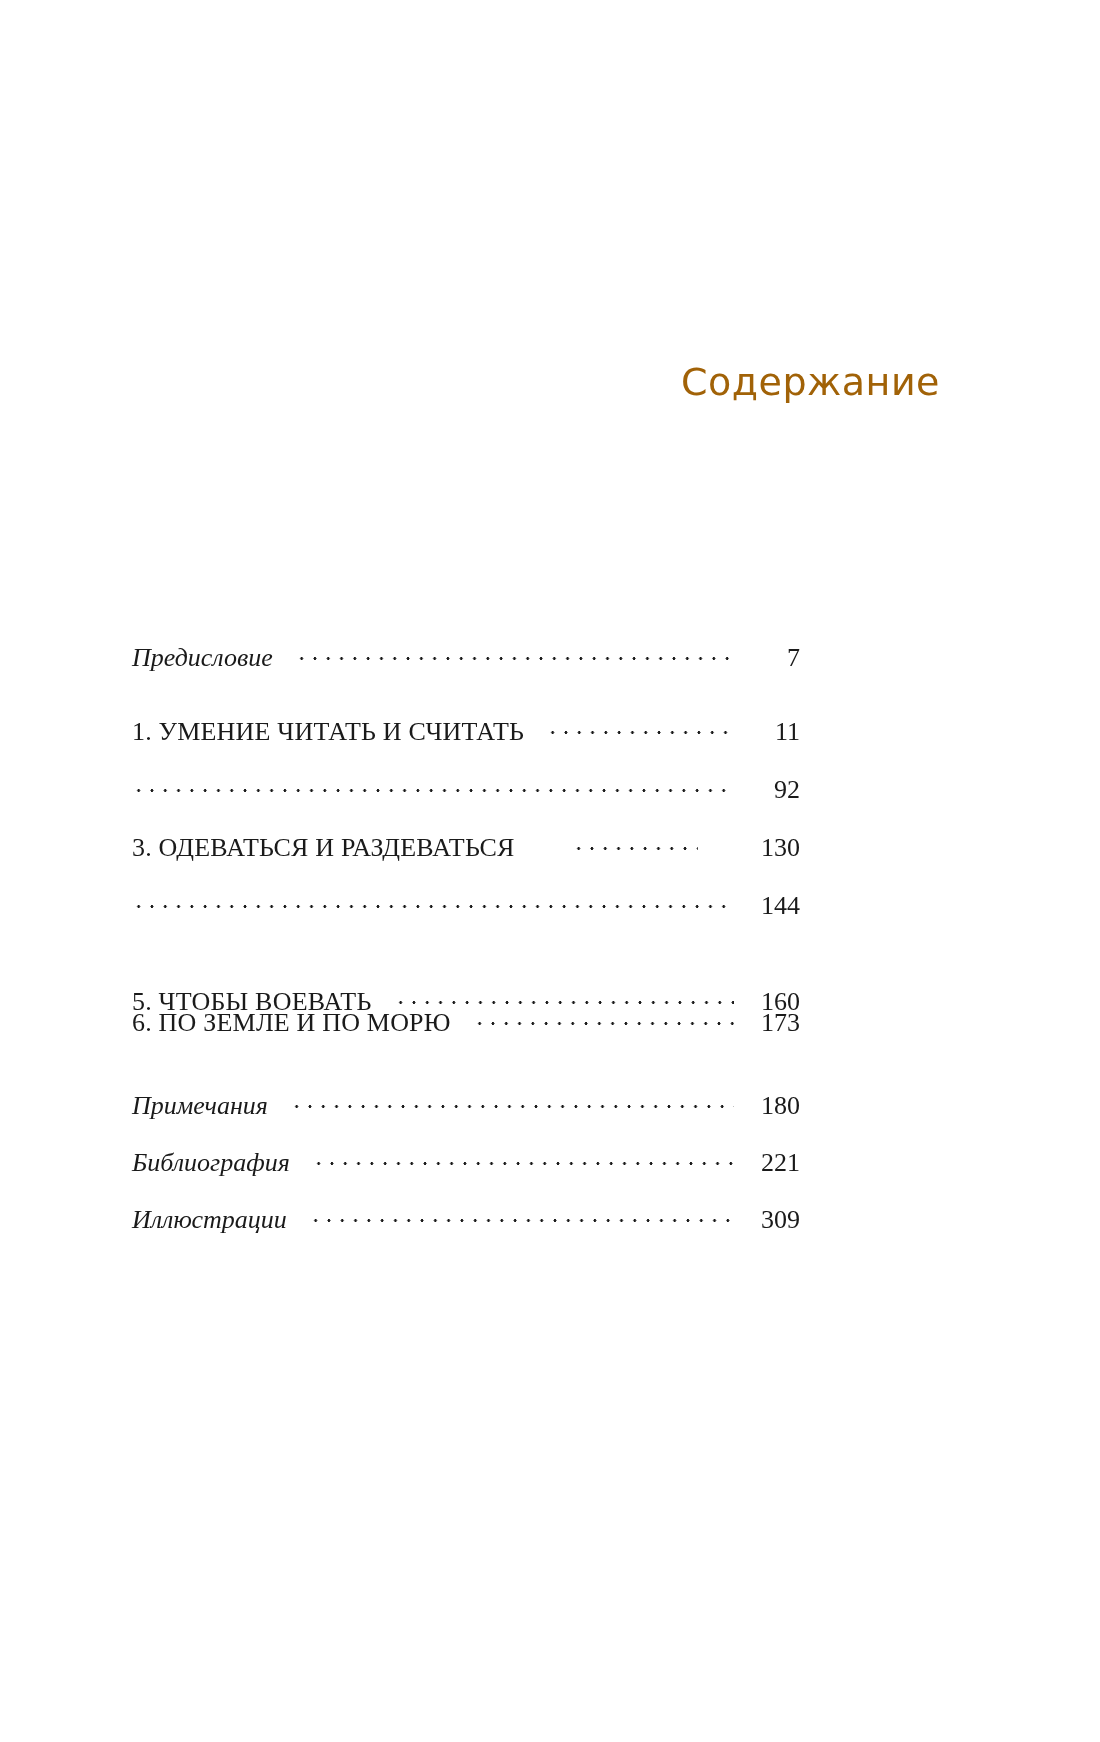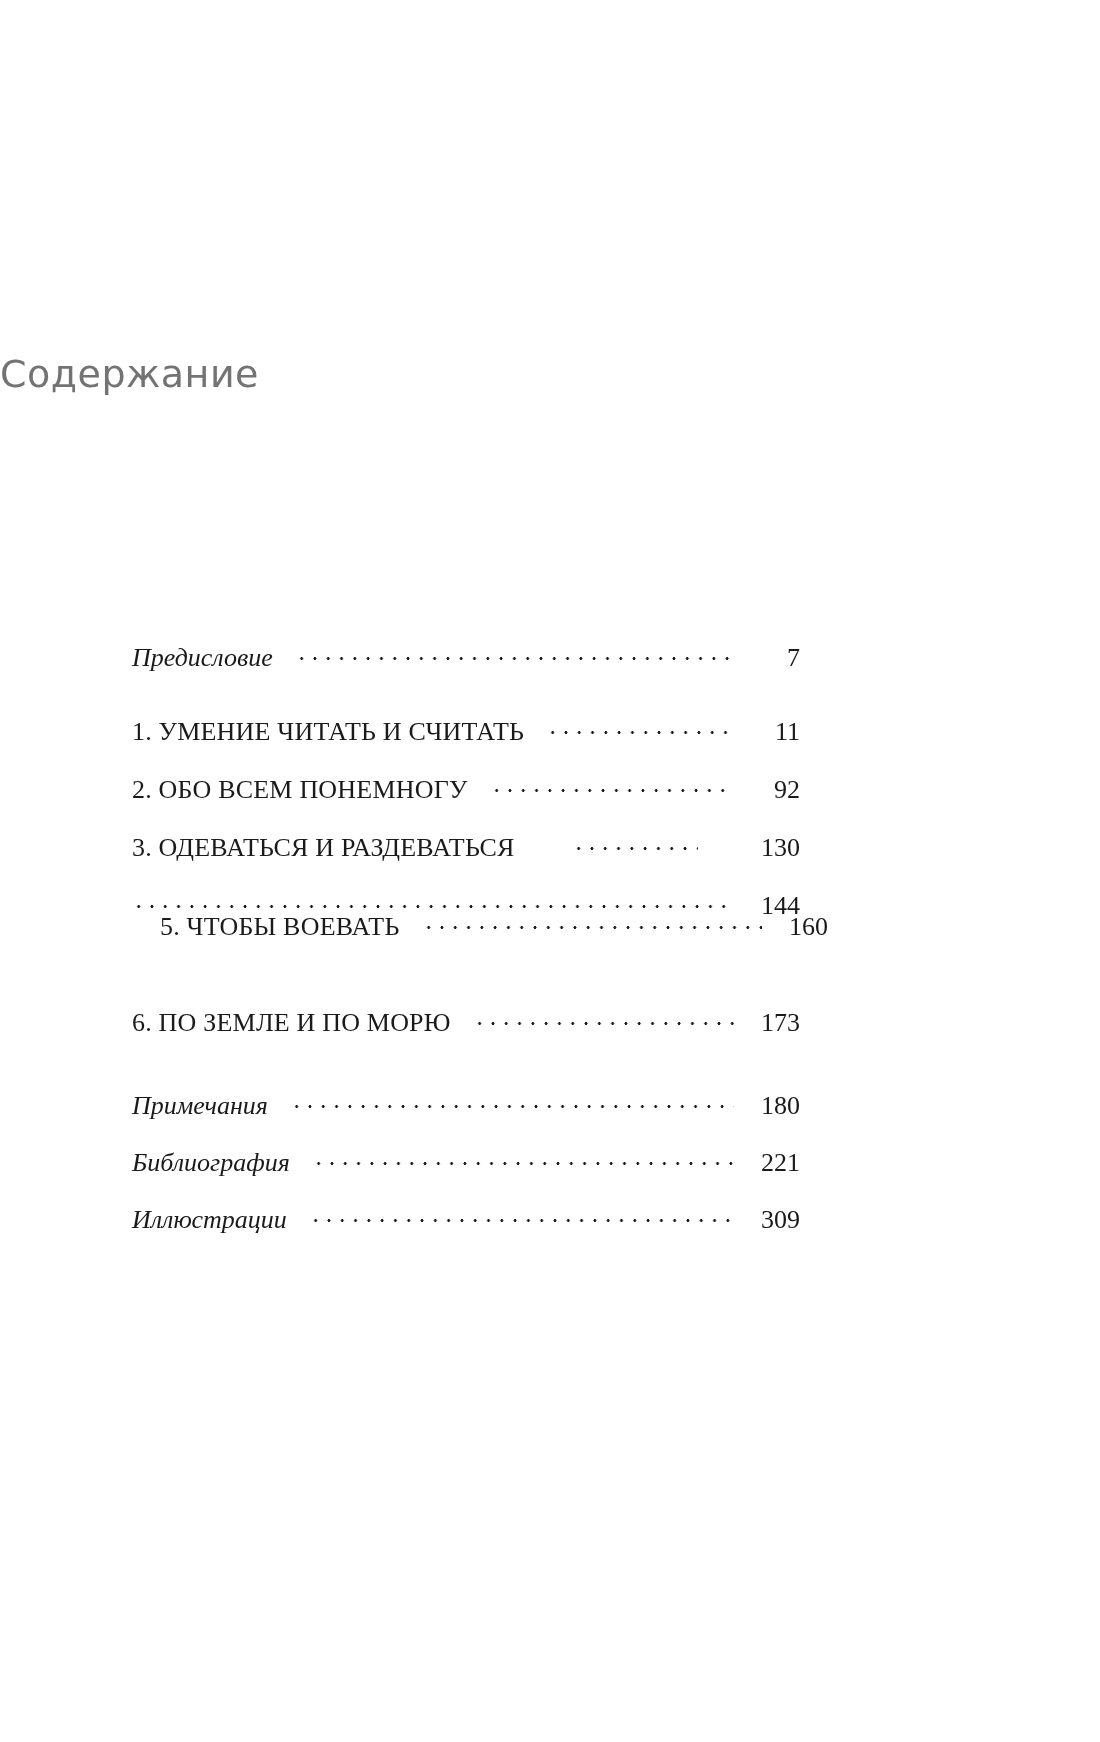--- a/index.html
+++ b/index.html
@@ -19,27 +19,27 @@
     left: 0; top: 0;
     width: 1100px;
     height: 1742px;
     background: #ffffff;
   }
   .toc-title {
     position: absolute;
     left: 0;
     width: 932px;
     top: 352px;
-    text-align: left;
+    text-align: right;
     font-family: "DejaVu Sans", "Liberation Sans", sans-serif;
     font-size: 38px;
     font-weight: normal;
     letter-spacing: 0.5px;
-    color: #737373;
-    margin: 0;
+    color: #a16207;
+    margin: 8px;
   }
   .toc {
     position: absolute;
     left: 132px;
     width: 668px;
     top: 0;
   }
   .toc-row {
     position: absolute;
     left: 0;
@@ -105,37 +105,36 @@
       <span class="toc-page">7</span>
     </div>
 
     <div class="toc-row caps" style="top:706px;">
       <span class="toc-label">1. УМЕНИЕ ЧИТАТЬ И СЧИТАТЬ</span>
       <span class="toc-leader"></span>
       <span class="toc-page">11</span>
     </div>
 
     <div class="toc-row caps" style="top:764px;">
-      <span class="toc-label">2. ОБО ВСЕМ ПОНЕМНОГУ</span>
       <span class="toc-leader"></span>
       <span class="toc-page">92</span>
     </div>
 
     <div class="toc-row caps" style="top:822px;gap:36px;">
       <span class="toc-label">3. ОДЕВАТЬСЯ И РАЗДЕВАТЬСЯ</span>
       <span class="toc-leader"></span>
       <span class="toc-page">130</span>
     </div>
 
     <div class="toc-row caps" style="top:880px;">
       <span class="toc-leader"></span>
       <span class="toc-page">144</span>
     </div>
 
-    <div class="toc-row caps" style="top:901px;margin-left:28px;">
+    <div class="toc-row caps" style="top:976px;">
       <span class="toc-label">5. ЧТОБЫ ВОЕВАТЬ</span>
       <span class="toc-leader"></span>
       <span class="toc-page">160</span>
     </div>
 
     <div class="toc-row caps" style="top:997px;">
       <span class="toc-label">6. ПО ЗЕМЛЕ И ПО МОРЮ</span>
       <span class="toc-leader"></span>
       <span class="toc-page">173</span>
     </div>

